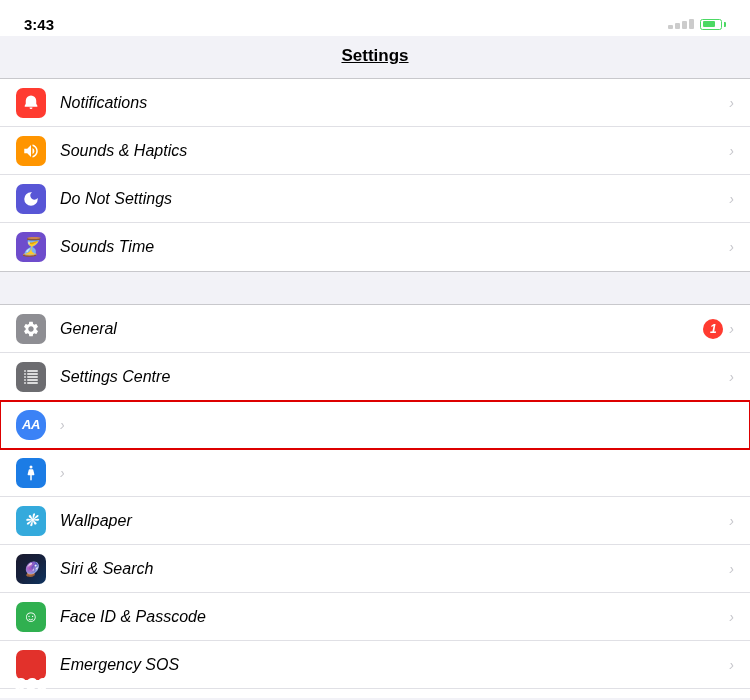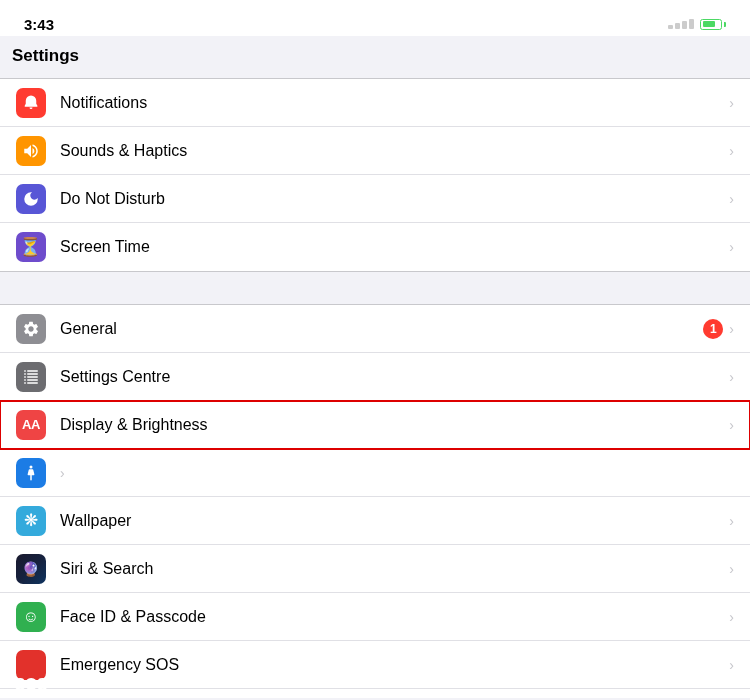--- a/index.html
+++ b/index.html
@@ -71,32 +71,35 @@
 
     .battery-tip {
       width: 2px;
       height: 5px;
       background: #4cd964;
       border-radius: 0 1px 1px 0;
     }
 
     .page-title-bar {
       background: #f2f2f7;
+      text-align: center;
       padding: 10px 12px 12px;
+      text-decoration: underline;
     }
 
     .page-title {
       font-size: 17px;
       font-weight: 600;
       color: #000;
     }
 
     .settings-list {
       overflow-y: auto;
       height: calc(700px - 36px - 44px);
+      font-style: italic;
     }
 
     .section-divider {
       height: 32px;
       background: #f2f2f7;
     }
 
     .settings-group {
       background: #fff;
       border-top: 0.5px solid #c8c8cc;
@@ -162,21 +165,21 @@
       font-weight: 500;
     }
 
     
     .icon-red { background: #ff3b30; }
     .icon-orange { background: #ff9500; }
     .icon-purple-dark { background: #5856d6; }
     .icon-purple-blue { background: #6e4ccc; }
     .icon-gray { background: #8e8e93; }
     .icon-gray2 { background: #6c6c70; }
-    .icon-blue-aa { background: #ef4444; }
+    .icon-blue-aa { background: #3b82f6; border-radius: 13px; }
     .icon-blue-access { background: #1c7ce5; }
     .icon-teal { background: #34aadc; }
     .icon-green-face { background: #30b050; }
     .icon-red-sos { background: #e2312b; }
     .icon-green-battery { background: #4cd964; }
 
     .icon-text {
       color: #fff;
       font-size: 13px;
       font-weight: 700;
@@ -238,29 +241,29 @@
       <span class="row-label">Sounds &amp; Haptics</span>
       <span class="row-chevron">›</span>
     </div>
 
     <div class="settings-row">
       <div class="row-icon icon-purple-dark icon-svg">
         <svg viewBox="0 0 24 24">
             <path d="M12 3a9 9 0 1 0 9 9c0-.46-.04-.92-.1-1.36a5.389 5.389 0 0 1-4.4 2.26 5.403 5.403 0 0 1-3.14-9.8c-.44-.06-.9-.1-1.36-.1z"></path>
           </svg>
       </div>
-      <span class="row-label">Do Not Disturb</span>
+      <span class="row-label">Do Not Settings</span>
       <span class="row-chevron">›</span>
     </div>
 
     <div class="settings-row">
       <div class="row-icon icon-purple-blue">
         <span style="font-size:18px;">⏳</span>
       </div>
-      <span class="row-label">Screen Time</span>
+      <span class="row-label">Sounds Time</span>
       <span class="row-chevron">›</span>
     </div>
   </div>
 
   <div class="section-divider"></div>
 
   <div class="settings-group">
 
     <div class="settings-row">
       <div class="row-icon icon-gray icon-svg">
@@ -280,21 +283,20 @@
           </svg>
       </div>
       <span class="row-label">Settings Centre</span>
       <span class="row-chevron">›</span>
     </div>
 
     <div class="settings-row highlighted">
       <div class="row-icon icon-blue-aa">
         <span class="icon-text">AA</span>
       </div>
-      <span class="row-label">Display &amp; Brightness</span>
       <span class="row-chevron">›</span>
     </div>
 
     <div class="settings-row">
       <div class="row-icon icon-blue-access icon-svg">
         <svg viewBox="0 0 24 24">
             <circle cx="12" cy="4" r="2"></circle>
             <path d="M12 22a1 1 0 0 1-1-1v-6H8.5a1 1 0 0 1-.97-1.24l1.5-6A1 1 0 0 1 10 7h4a1 1 0 0 1 .97.76l1.5 6A1 1 0 0 1 15.5 15H13v6a1 1 0 0 1-1 1z"></path>
           </svg>
       </div>

